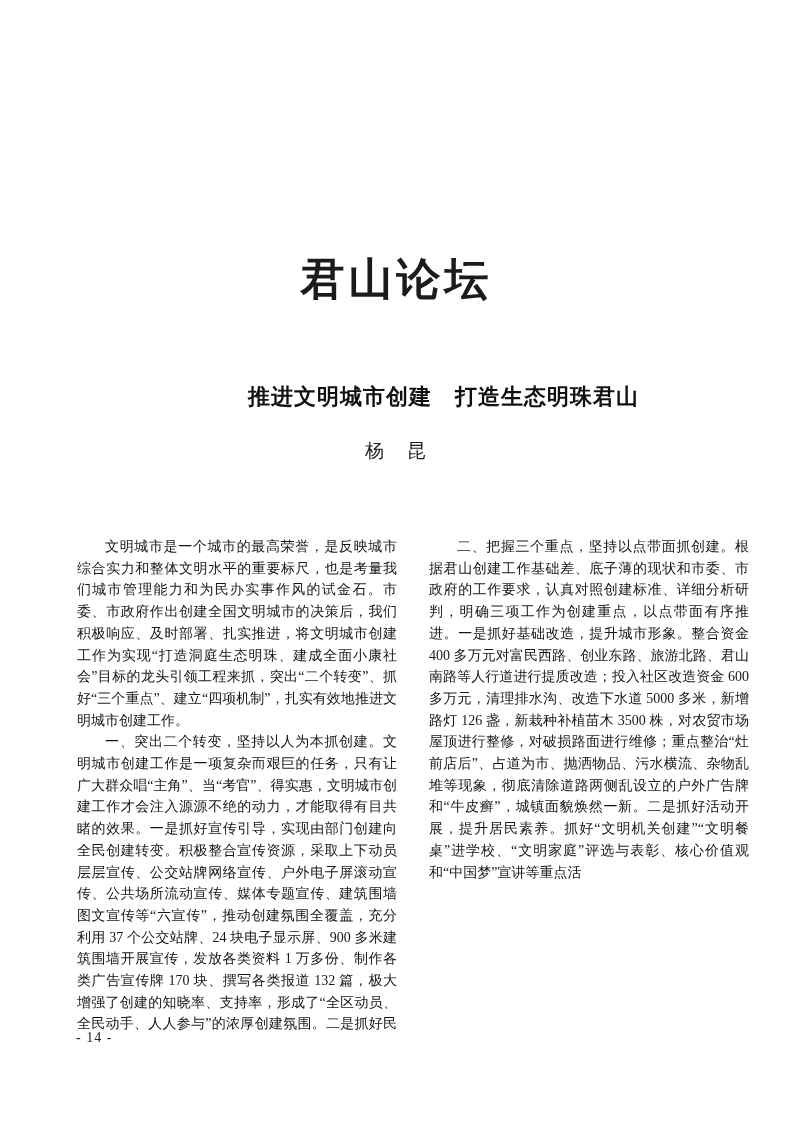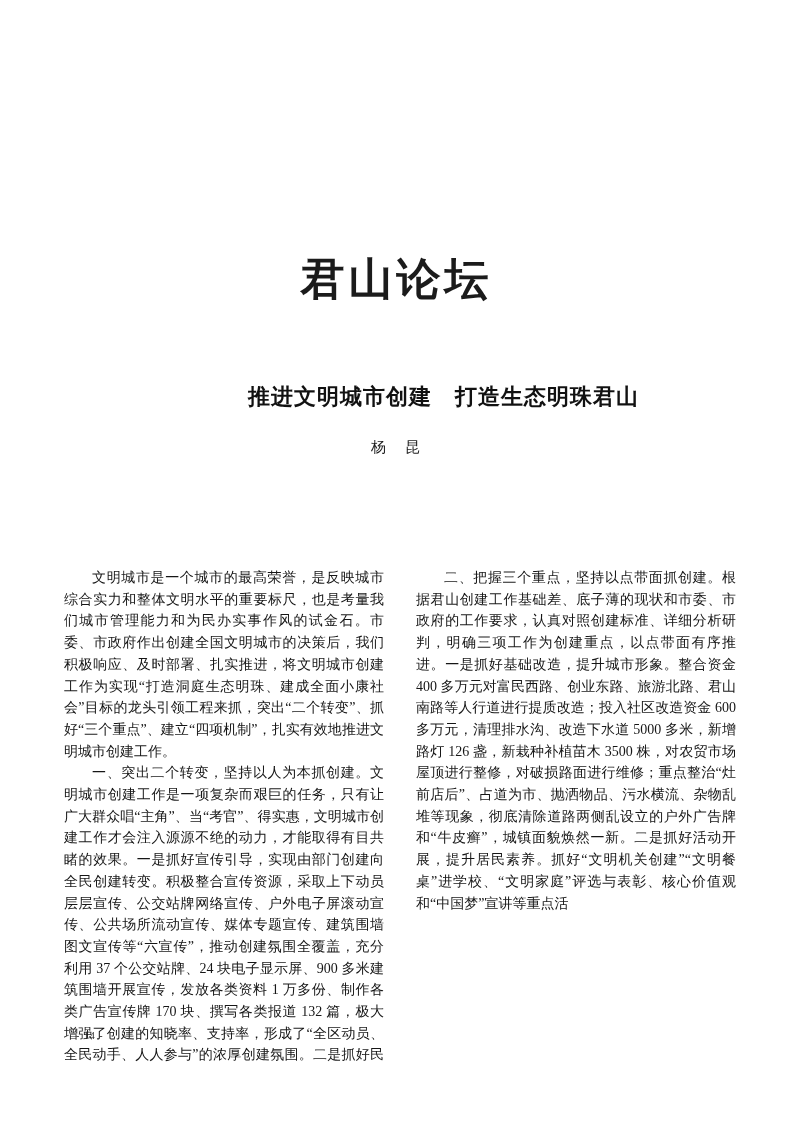--- a/index.html
+++ b/index.html
@@ -42,32 +42,31 @@
     font-family: "Liberation Sans", sans-serif;
     color: #111;
     padding-left: 47px;
   }
   .author {
     position: absolute;
     top: 438px;
     left: 0;
     width: 100%;
     text-align: center;
-    font-size: 15px;
+    font-size: 19px;
     letter-spacing: 2px;
   }
   .columns {
     position: absolute;
     top: 536px;
-    left: 64px;
+    left: 77px;
     width: 672px;
     height: 502px;
     display: flex;
     gap: 32px;
-    margin-top: 31px;
   }
   .col {
     width: 326px;
     height: 100%;
     overflow: hidden;
     font-size: 14px;
     line-height: 21.7px;
     text-align: justify;
     color: #161616;
   }
@@ -75,21 +74,21 @@
     margin: 0;
     padding: 0;
   }
   .col p.indent {
     text-indent: 2em;
   }
   .page-number {
     position: absolute;
     left: 76px;
     top: 1030px;
-    font-size: 10px;
+    font-size: 14px;
     letter-spacing: 1px;
     color: #222;
   }
 </style>
 </head>
 <body>
 
 <div class="page">
 
   <h1 class="masthead">君山论坛</h1>

